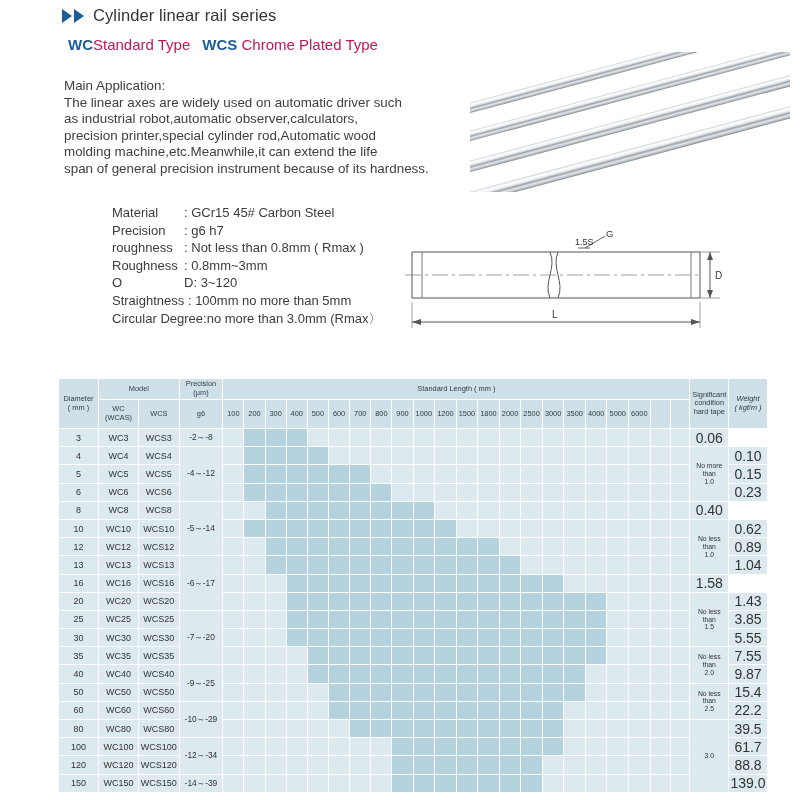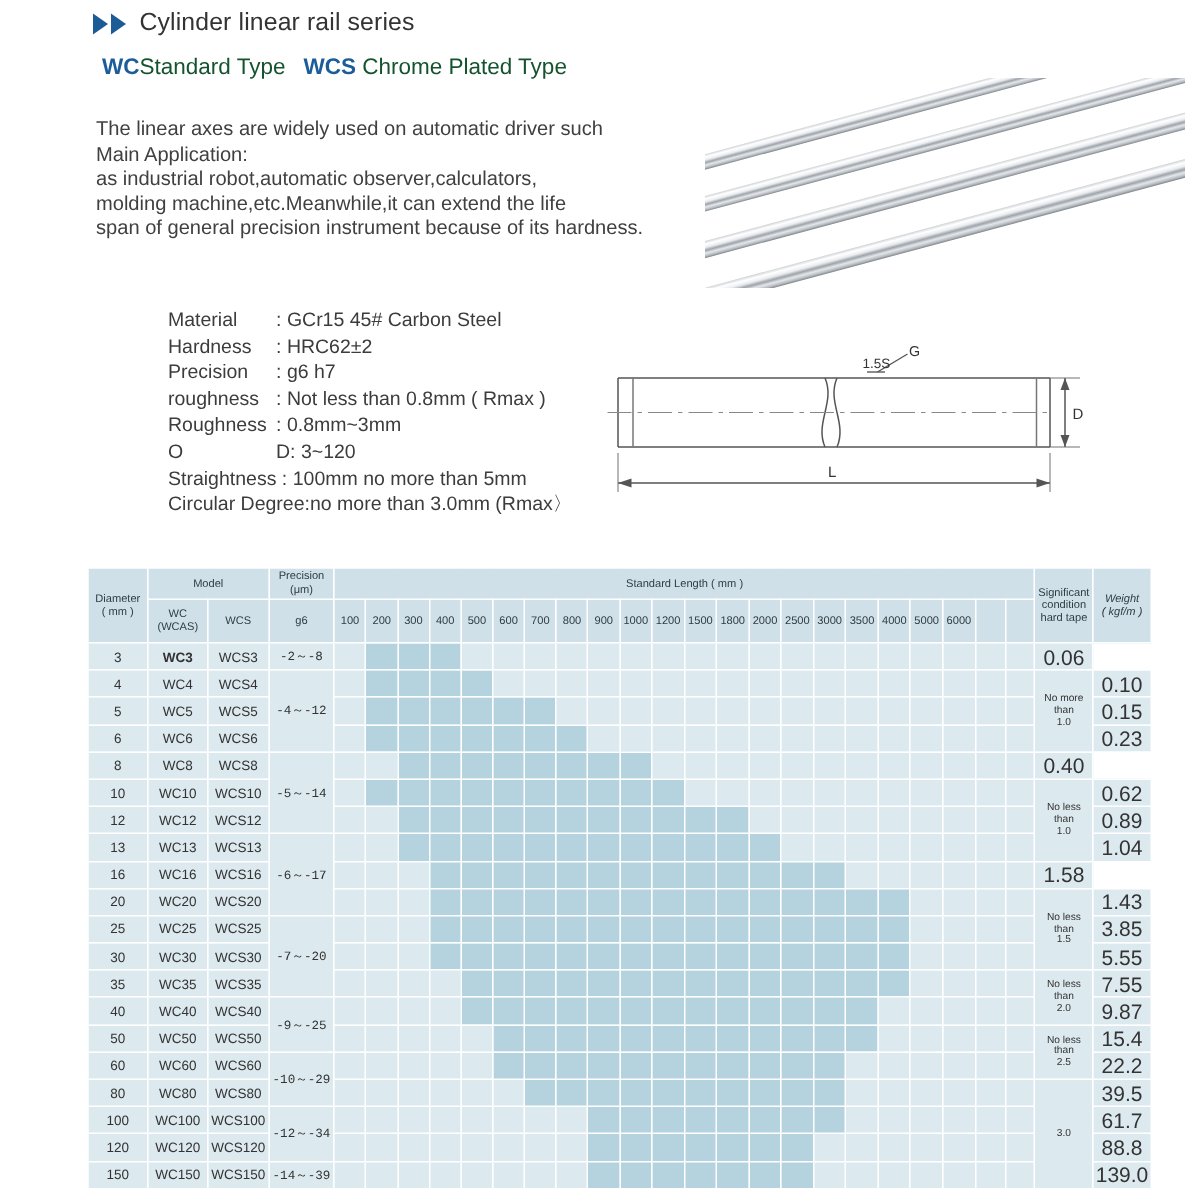--- a/index.html
+++ b/index.html
@@ -14,21 +14,21 @@
   .page{position:relative;width:800px;height:800px;}
 
   
   .hdr-title{position:absolute;left:62px;top:6px;display:flex;align-items:center;gap:9px;}
   .arrows{display:flex;gap:2px;}
   .arrow{width:0;height:0;border-top:7px solid transparent;border-bottom:7px solid transparent;border-left:10px solid #1c5c96;}
   .hdr-title-text{font-size:16.5px;color:#333;letter-spacing:.1px;}
 
   .hdr-sub{position:absolute;left:68px;top:36px;font-size:15px;color:#1b5c99;white-space:nowrap;}
   .hdr-sub .b{font-weight:bold;}
-  .hdr-sub .n{color:#14532d;font-weight:normal;}
+  .hdr-sub .n{color:#be185d;font-weight:normal;}
   .hdr-sub .gap{display:inline-block;width:12px;}
 
   
   .app-block{position:absolute;left:64px;top:78px;width:420px;font-size:13.4px;line-height:16.6px;color:#404040;}
   .app-block div{white-space:nowrap;}
 
   
   .photo{position:absolute;left:470px;top:52px;width:320px;height:140px;overflow:hidden;}
 
   
@@ -55,23 +55,23 @@
   td.hd-model,td.hd-prec,td.hd-len{font-size:7.6px;}
   td.hd-wc{font-size:8.6px;line-height:10px;}
   td.hd-wcs{font-size:8.6px;}
   td.hd-g6{font-size:9.4px;font-weight:bold;}
   td.hd-num{font-size:7.5px;}
   td.hd-sig{font-size:6.6px;line-height:7.6px;}
   td.hd-wt{font-size:7.6px;line-height:9px;font-style:italic;}
 
   td.c-diam{font-size:9px;text-align:right;padding-right:5px;}
   td.c-wc{font-size:9px;}
-  td.c-wc.first{font-weight:bold;}
+  td.c-wc.first{font-weight:normal;}
   td.c-wcs{font-size:9px;}
-  td.c-prec{font-size:8.4px;font-family:Liberation Mono, monospace;}
+  td.c-prec{font-size:8.4px;}
   td.c-sig{font-size:6.8px;line-height:7.8px;}
   td.c-wt{font-size:14px;}
 
   td.cell{background:#dfeaef;}
   td.cell.on{background:#b5d3de;}
   tr.row td{height:17.2px;}
   thead tr.h1 td{height:20px;}
   thead tr.h2 td{height:28px;}
 </style>
 </head>
@@ -85,23 +85,24 @@
         <span class="arrow"></span>
     </span>
     <span class="hdr-title-text">Cylinder linear rail series</span>
   </div>
 
   <div class="hdr-sub">
     <span class="b">WC</span><span class="n">Standard Type</span><span class="gap"></span><span class="b">WCS</span>&nbsp;<span class="n">Chrome Plated Type</span>
   </div>
 
   <div class="app-block">
+    <div>Main Application:</div>
     <div>The linear axes are widely used on automatic driver such</div>
-    <div>Main Application:</div>
     <div>as industrial robot,automatic observer,calculators,</div>
+    <div>precision printer,special cylinder rod,Automatic wood</div>
     <div>molding machine,etc.Meanwhile,it can extend the life</div>
     <div>span of general precision instrument because of its hardness.</div>
   </div>
 
   <div class="photo">
     <svg width="320" height="140" viewBox="0 0 320 140">
       <defs>
         <linearGradient id="chr" x1="0" y1="0" x2="0" y2="1">
           <stop offset="0%" stop-color="#cfd2d6"></stop>
           <stop offset="18%" stop-color="#ffffff"></stop>
@@ -116,21 +117,20 @@
         <rect x="-40" y="10" width="420" height="10" rx="5" fill="url(#chr)"></rect>
         <rect x="-40" y="37" width="420" height="10" rx="5" fill="url(#chr)"></rect>
         <rect x="-40" y="66" width="420" height="11" rx="5" fill="url(#chr)"></rect>
         <rect x="-40" y="96" width="420" height="12" rx="6" fill="url(#chr)"></rect>
       </g>
     </svg>
   </div>
 
   <div class="specs">
     <div><span class="lbl" style="width:72px">Material</span><span>:</span> <span>GCr15  45# Carbon Steel</span></div>
-    <div><span class="lbl" style="width:72px">Hardness</span><span>:</span> <span>HRC62±2</span></div>
     <div><span class="lbl" style="width:72px">Precision</span><span>:</span> <span>g6  h7</span></div>
     <div><span class="lbl" style="width:72px">roughness</span><span>:</span> <span>Not less than  0.8mm ( Rmax )</span></div>
     <div><span class="lbl" style="width:72px">Roughness</span><span>:</span> <span>0.8mm~3mm</span></div>
     <div><span class="lbl" style="width:72px">O</span><span>D:</span> <span>3~120</span></div>
     <div><span>Straightness</span> <span>:</span> <span>100mm no more than 5mm</span></div>
     <div><span>Circular Degree:</span><span>no more than 3.0mm (Rmax〉</span></div>
   </div>
 
   <div class="draw">
     <svg width="340" height="112" viewBox="0 0 340 112">

